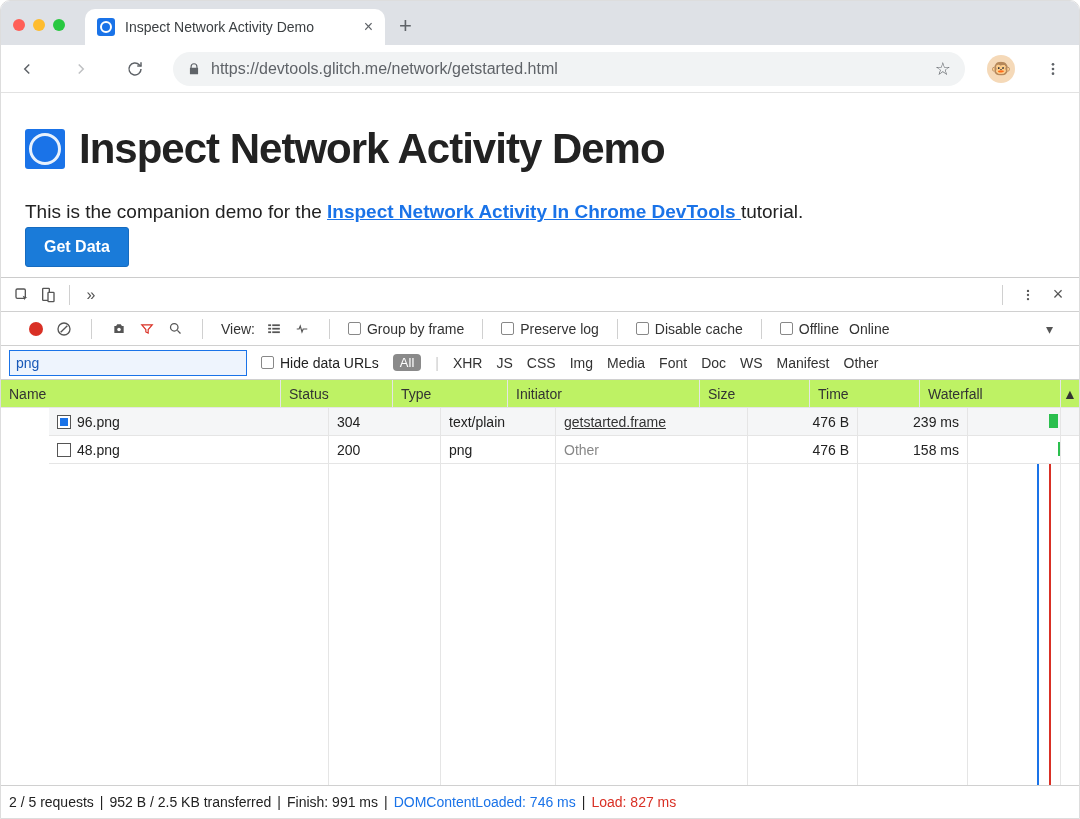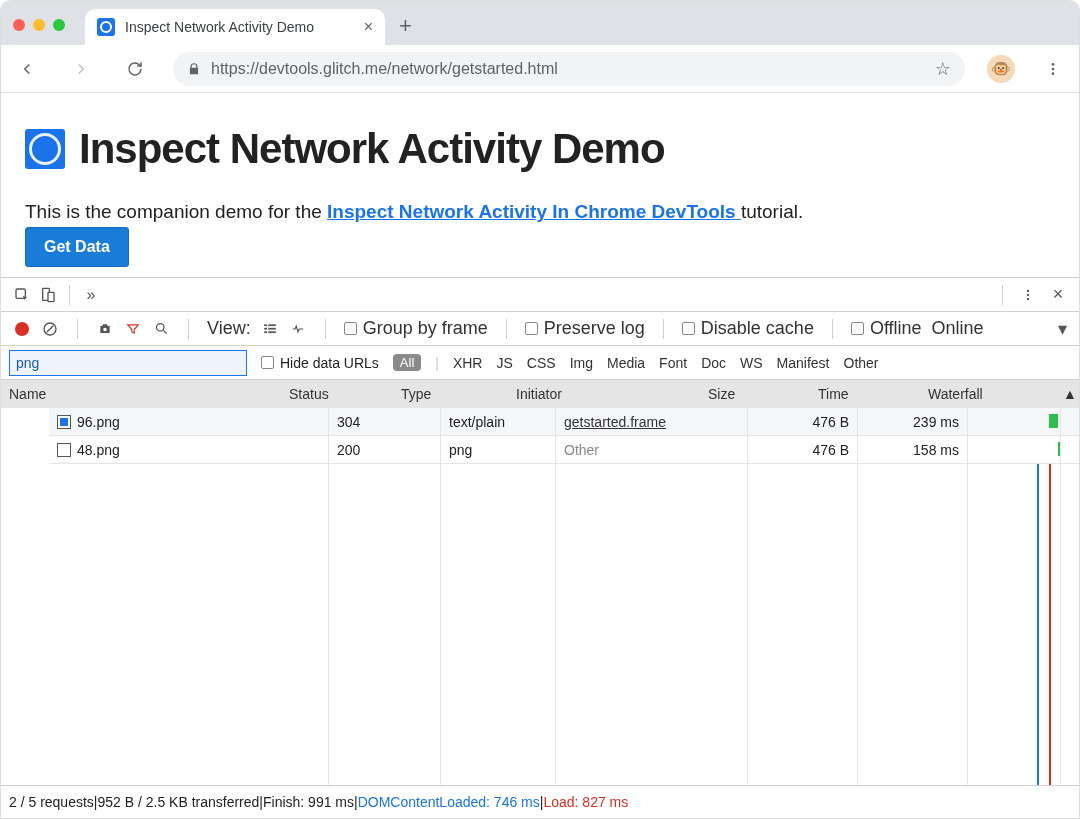--- a/index.html
+++ b/index.html
@@ -36,36 +36,36 @@
   .btn-primary { display:inline-block; background:#1a7bd9; color:#fff; font-weight:700; font-size:16px; padding:10px 18px; border-radius:3px; cursor:pointer; border:1px solid #166bbf;}
   
   .devtools { flex:1; display:flex; flex-direction:column; border-top:1px solid #ccc; background:#fff;}
   .dt-tabs { display:flex; align-items:center; height:34px; border-bottom:1px solid #d0d0d0; padding:0 8px; gap:0; font-size:14px; color:#555;}
   .dt-iconbtn { width:26px; height:26px; display:flex; align-items:center; justify-content:center; cursor:pointer; color:#555;}
   .dt-sep { width:1px; height:20px; background:#d0d0d0; margin:0 8px;}
   .dt-tab { padding:8px 14px; cursor:pointer; color:#333;}
   .dt-tab.active { color:#1a73e8; border-bottom:2px solid #1a73e8;}
   .dt-right { margin-left:auto; display:flex; gap:4px; align-items:center;}
   
-  .net-tb { display:flex; align-items:center; height:34px; border-bottom:1px solid #d0d0d0; padding:0 12px; gap:10px; font-size:18px; color:#333;}
+  .net-tb { display:flex; align-items:center; height:34px; border-bottom:1px solid #d0d0d0; padding:0 26px; gap:10px; font-size:14px; color:#333;}
   .rec { width:14px; height:14px; border-radius:50%; background:#d93025;}
   .net-icon { width:18px; height:18px; display:flex; align-items:center; justify-content:center; cursor:pointer; color:#555;}
   .funnel { color:#d93025;}
   .chk { display:flex; align-items:center; gap:6px; cursor:pointer;}
   .chkbox { width:13px; height:13px; border:1px solid #888; border-radius:2px; background:#fff;}
   .dropdown-arrow { margin-left:auto; color:#555; cursor:pointer;}
   
   .filter-row { display:flex; align-items:center; height:34px; border-bottom:1px solid #d0d0d0; padding:0 8px; gap:14px; font-size:14px;}
   .filter-input { width:238px; height:26px; border:1px solid #1a73e8; background:#eef4fd; padding:0 6px; font-size:14px; color:#1858b8;}
   .pill { background:#8a8a8a; color:#fff; padding:1px 7px; border-radius:4px; font-size:13px;}
   .ftype { cursor:pointer; color:#333;}
   
   .net-table { flex:1; display:flex; flex-direction:column; overflow:hidden;}
   .thead, .trow { display:grid; grid-template-columns: 280px 112px 115px 192px 110px 110px 1fr 18px; align-items:center; font-size:14px; border-bottom:1px solid #e5e5e5;}
-  .thead { background:#e5e5e5; font-weight:400; color:#333; height:28px;}
+  .thead { background:#bef264; font-weight:400; color:#333; height:28px;}
   .thead > div, .trow > div { padding:4px 8px; border-right:1px solid #e5e5e5; white-space:nowrap; overflow:hidden; height:100%; display:flex; align-items:center;}
   .thead > div:last-child, .trow > div:last-child { border-right:none;}
   .trow { height:28px; background:#fff;}
   .trow.alt { background:#f5f6f7;}
   .name-cell { display:flex; align-items:center; gap:6px;}
   .file-ico { width:14px; height:14px; border:1px solid #555; background:#fff; display:inline-block;}
   .file-ico.blue::after { content:""; display:block; width:8px; height:8px; margin:2px auto; background:#1a73e8;}
   .initiator-link { color:#333; text-decoration:underline; cursor:pointer;}
   .initiator-other { color:#888;}
   .num-right { justify-content:flex-end;}
@@ -73,21 +73,21 @@
   .wf-bar { position:absolute; height:14px; top:6px;}
   .wf-line { position:absolute; top:0; bottom:0; width:2px;}
   .sort-arrow { margin-left:auto; font-size:11px; color:#555;}
   .tbody { flex:1; position:relative; overflow:hidden;margin-left:48px;}
   .col-dividers { position:absolute; inset:0; display:grid; grid-template-columns: 280px 112px 115px 192px 110px 110px 1fr 18px; pointer-events:none;}
   .col-dividers > div { border-right:1px solid #e5e5e5;}
   .col-dividers > div:last-child{ border-right:none;}
   .wf-overlay { position:absolute; top:0; bottom:0; left:809px; right:18px;}
   .wf-overlay .wf-line { top:0; bottom:0;}
   
-  .statusbar { height:26px; border-top:1px solid #d0d0d0; display:flex; align-items:center; padding:16px 8px; font-size:14px; gap:0;}
+  .statusbar { height:26px; border-top:1px solid #d0d0d0; display:flex; align-items:center; padding:16px 8px; font-size:14px; gap:6px;}
   .statusbar .blue { color:#1a73e8;}
   .statusbar .red { color:#d93025;text-align:right;}
   svg { display:block;}
 </style>
 </head>
 <body>
 
 <div class="browser">
 
   <div class="tabstrip">

